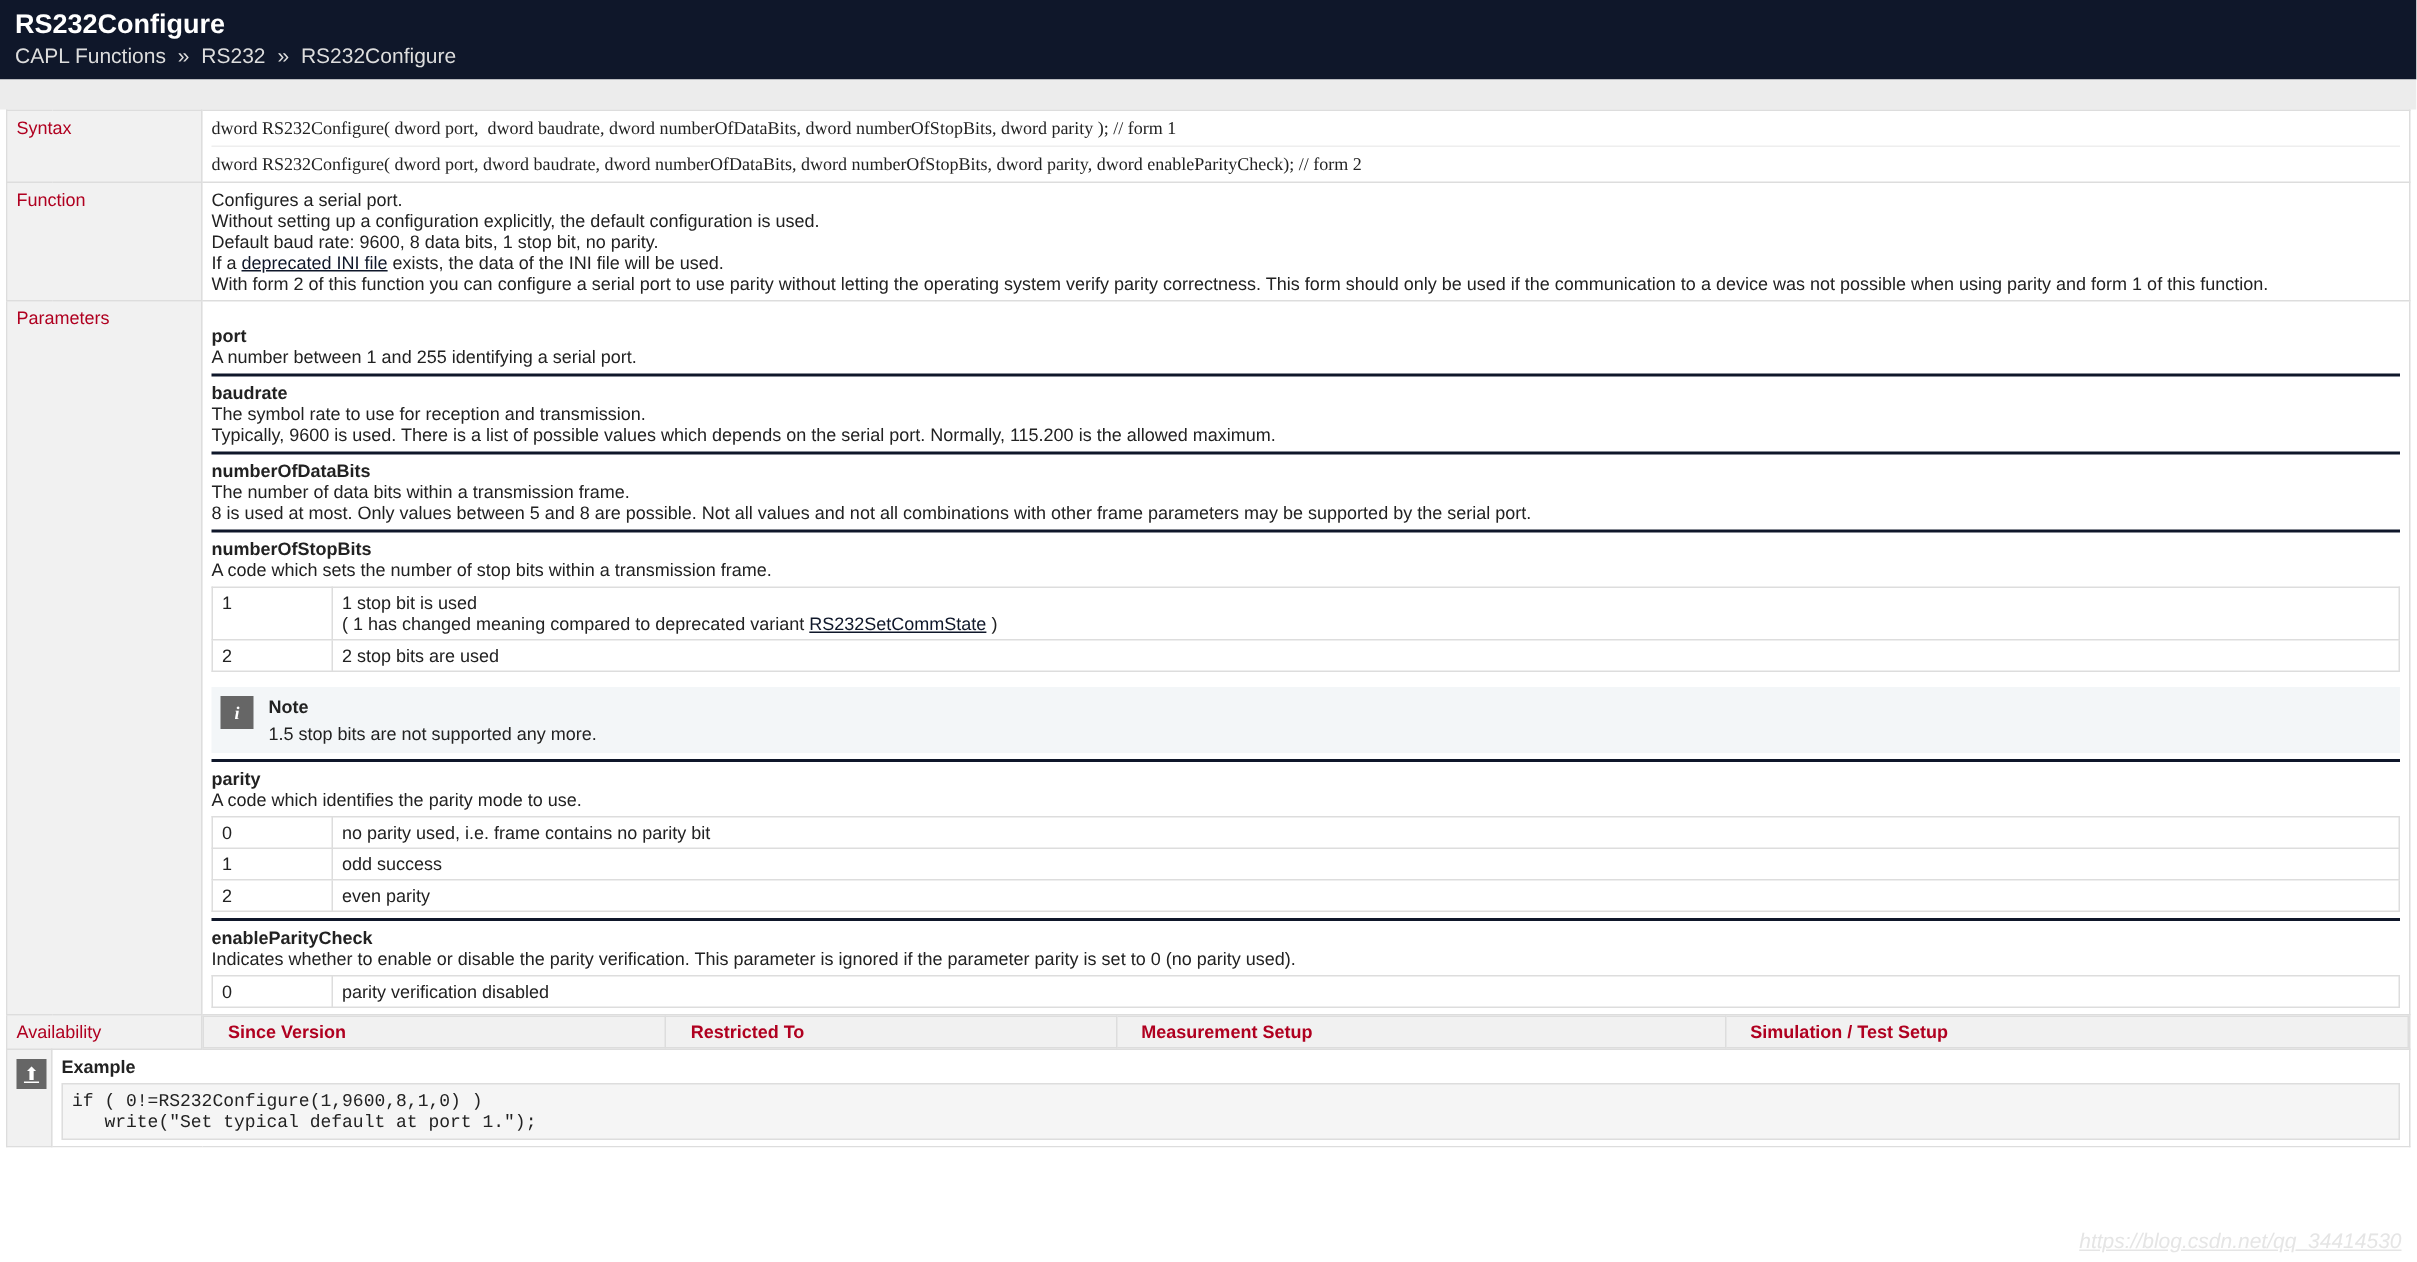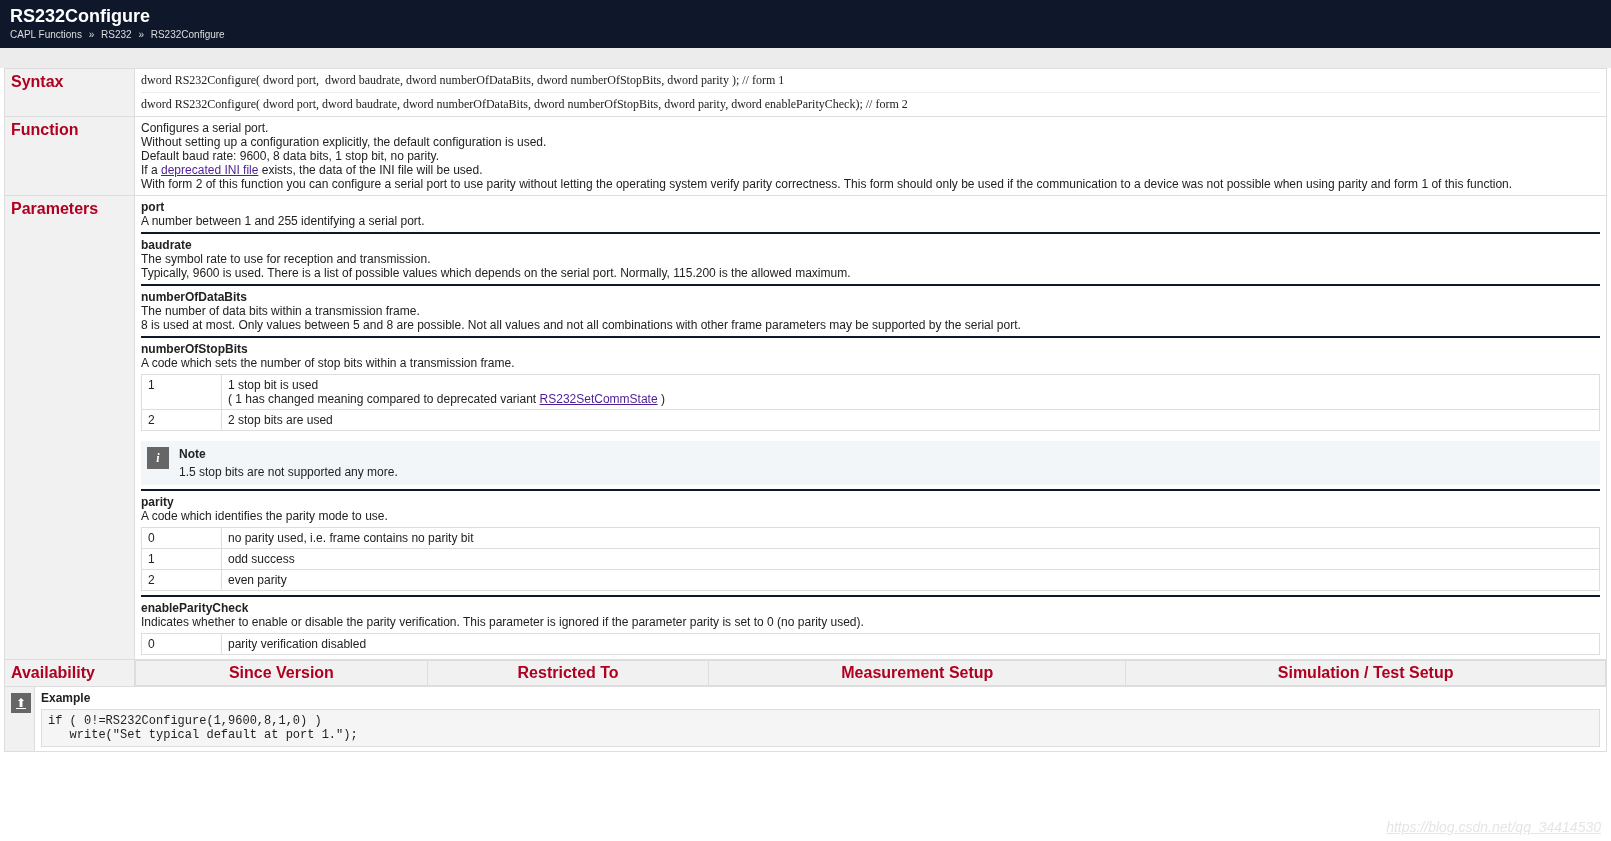--- a/index.html
+++ b/index.html
@@ -1,43 +1,43 @@
 <!DOCTYPE html>
 <html><head>
 <meta charset="utf-8">
 <style>
   * { box-sizing: border-box; }
   html, body { margin: 0; padding: 0; font-family: Arial, Helvetica, sans-serif; font-size: 12px; color: #222; background: #fff; }
   .header { background: #0f172a; color: #fff; padding: 6px 10px 8px; }
   .header h1 { margin: 0; font-size: 18px; font-weight: bold; color: #fff; }
-  .breadcrumb { font-size: 10px; color: #ddd; margin-top: 2px; }
+  .breadcrumb { font-size: 14px; color: #ddd; margin-top: 2px; }
   .breadcrumb a { color: #ddd; text-decoration: none; }
   .breadcrumb .sep { margin: 0 4px; }
   .spacer { height: 20px; background: #ececec; }
   .content { padding: 0 4px; }
   .outer { width: 100%; border-collapse: collapse; table-layout: fixed; }
   .outer > tbody > tr > td { border: 1px solid #ddd; vertical-align: top; padding: 4px 6px; }
-  .outer > tbody > tr > td.label { width: 100px; background: #f1f1f1; color: #b00020; font-weight: bold; font-size: 16px; }
+  .outer > tbody > tr > td.label { width: 100px; background: #f1f1f1; color: #b00020; font-weight: normal; font-size: 12px; }
   .outer .icon-col { width: 30px; background: #f1f1f1; text-align: center; vertical-align: top; padding-top: 6px; }
   .code { font-family: Liberation Serif, serif; font-size: 12px; white-space: pre-wrap; }
   .subsec { border-top: 2px solid #0f172a; padding-top: 4px; margin-top: 4px; }
-  .subsec:first-child { border-top: none; padding-top: 0; margin-top: 0; }
+  .subsec:first-child { border-top: none; padding-top: 0; margin-top: 12px; }
   .param-name { font-weight: bold; }
   .inner-table { width: 100%; border-collapse: collapse; margin-top: 4px; }
   .inner-table td, .inner-table th { border: 1px solid #ddd; padding: 3px 6px; font-size: 12px; text-align: left; vertical-align: top; }
   .inner-table .kcol { width: 80px; }
   .note-box { display: flex; align-items: flex-start; background: #f3f6f8; padding: 6px; margin-top: 10px; }
   .note-icon { width: 22px; height: 22px; background: #666; color: #fff; display: flex; align-items: center; justify-content: center; font-weight: bold; font-family: Georgia, serif; font-style: italic; margin-right: 10px; flex-shrink: 0; }
   .note-body .note-title { font-weight: bold; margin-bottom: 4px; }
   ul.caret { list-style: none; padding-left: 14px; margin: 2px 0; }
   ul.caret li::before { content: "▸ "; color: #b00020; }
   .avail { width: 100%; border-collapse: collapse; }
-  .avail th, .avail td { border: 1px solid #ddd; padding: 3px 2px; text-align: center; font-size: 16px; }
+  .avail th, .avail td { border: 1px solid #ddd; padding: 3px 16px; text-align: left; font-size: 12px; }
   .avail th { background: #f1f1f1; color: #b00020; font-weight: bold; }
-  .linklike { color: #4c1d95; text-decoration: underline; }
+  .linklike { color: #0f172a; text-decoration: underline; }
   .example-code { background: #f5f5f5; border: 1px solid #ddd; padding: 4px 6px; margin-top: 4px; font-family: "Courier New", monospace; font-size: 12px; white-space: pre; }
   .top-icon { display: inline-block; width: 20px; height: 20px; background: #666; color: #fff; text-align: center; line-height: 20px; font-size: 12px; }
   .watermark { position: absolute; right: 10px; bottom: 6px; color: #e5e5e5; font-size: 14px; font-style: italic; pointer-events: none; text-decoration: underline; }
 </style>
 </head>
 <body>
 
 <div class="header">
   <h1>RS232Configure</h1>
   <div class="breadcrumb">

